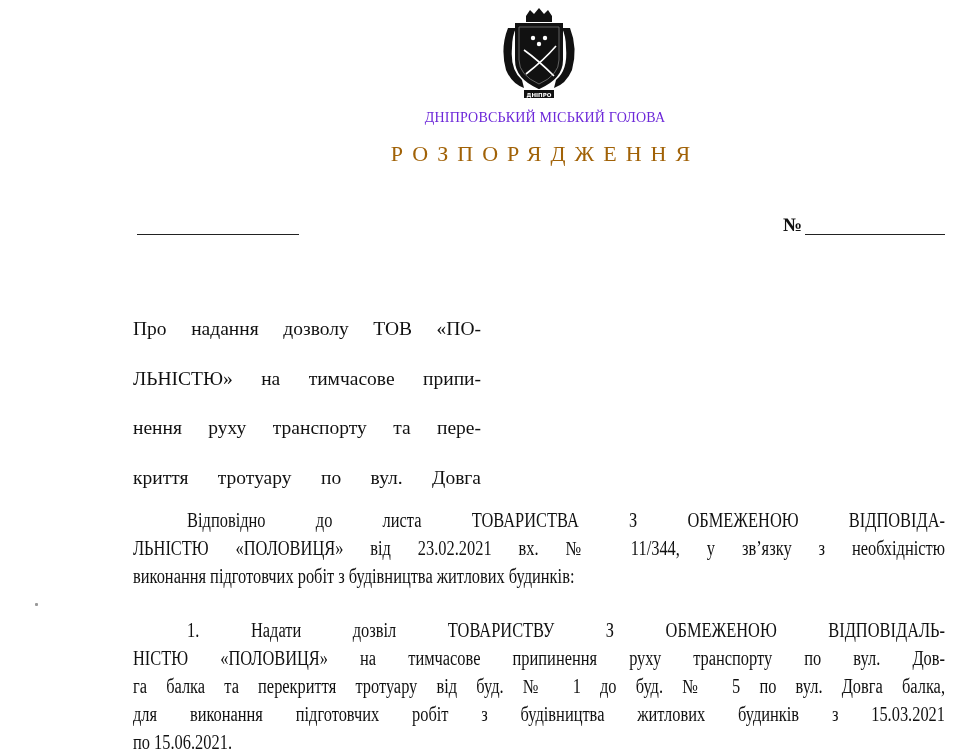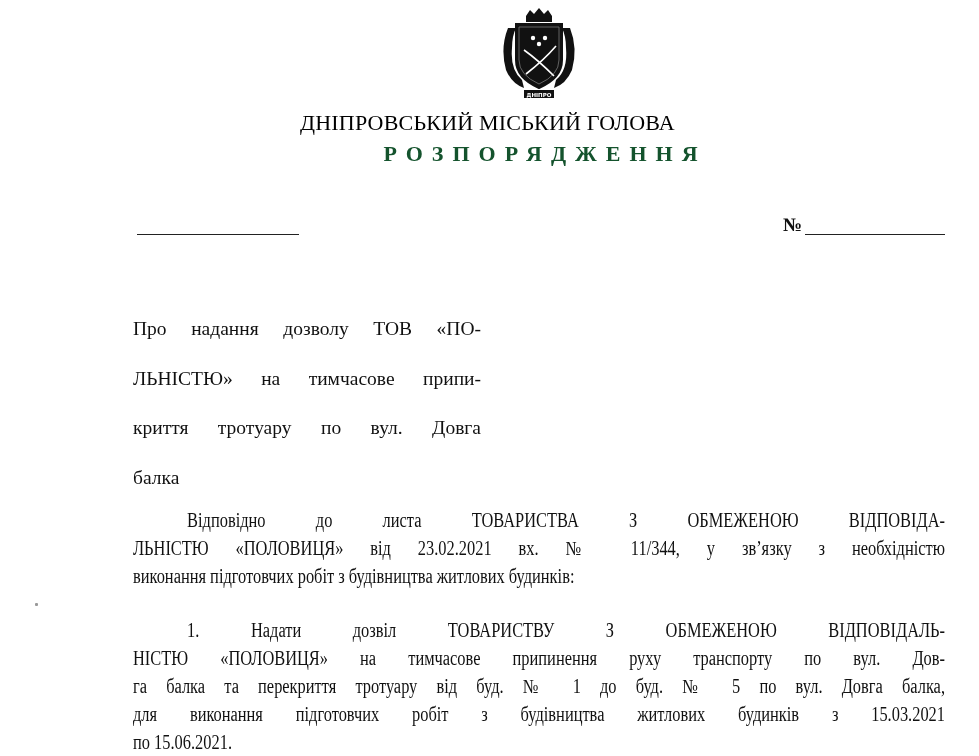--- a/index.html
+++ b/index.html
@@ -5,25 +5,25 @@
   html, body { margin: 0; padding: 0; }
   body {
     width: 979px; height: 756px; overflow: hidden;
     background: #ffffff; color: #111111;
     font-family: "Liberation Serif", "DejaVu Serif", serif;
     position: relative;
   }
   .emblem { position: absolute; left: 498px; top: 8px; width: 82px; height: 92px; }
   .header-title {
     position: absolute; left: 300px; width: 490px; top: 110px;
-    text-align: left; font-size: 22px; letter-spacing: 0.2px; color: #000000;
+    text-align: center; font-size: 14px; letter-spacing: 0.2px; color: #6d28d9;
   }
   .header-sub {
     position: absolute; left: 300px; width: 490px; top: 141px;
-    text-align: center; font-size: 22px; font-weight: bold; letter-spacing: 9px; color: #14532d;
+    text-align: center; font-size: 22px; font-weight: normal; letter-spacing: 9px; color: #a16207;
   }
   .date-line {
     position: absolute; left: 137px; top: 234px; width: 162px; height: 0;
     border-top: 1.4px solid #222;
   }
   .number-mark {
     position: absolute; left: 783px; top: 214px; font-size: 19px; font-weight: bold;
   }
   .number-line {
     position: absolute; left: 805px; top: 234px; width: 140px; height: 0;
@@ -79,22 +79,22 @@
 <div class="header-title">ДНІПРОВСЬКИЙ МІСЬКИЙ ГОЛОВА</div>
 <div class="header-sub">РОЗПОРЯДЖЕННЯ</div>
 
 <div class="date-line"></div>
 <div class="number-mark">№</div>
 <div class="number-line"></div>
 
 <div class="subject">
   <span>Про надання дозволу ТОВ «ПО-</span>
   <span>ЛЬНІСТЮ» на тимчасове припи-</span>
+  <span>нення руху транспорту та пере-</span>
   <span>криття тротуару по вул. Довга</span>
-  <span class="last">балка</span>
 </div>
 
 <div class="scan-dot"></div>
 
 <div class="body-par par1" style="width: 990.244px; transform: scaleX(0.82);">
   <span class="just indent">Відповідно до листа ТОВАРИСТВА З ОБМЕЖЕНОЮ ВІДПОВІДА-</span>
   <span class="just">ЛЬНІСТЮ «ПОЛОВИЦЯ» від 23.02.2021 вх. № 11/344, у зв’язку з необхідністю</span>
   <span>виконання підготовчих робіт з будівництва житлових будинків:</span>
 </div>
 

